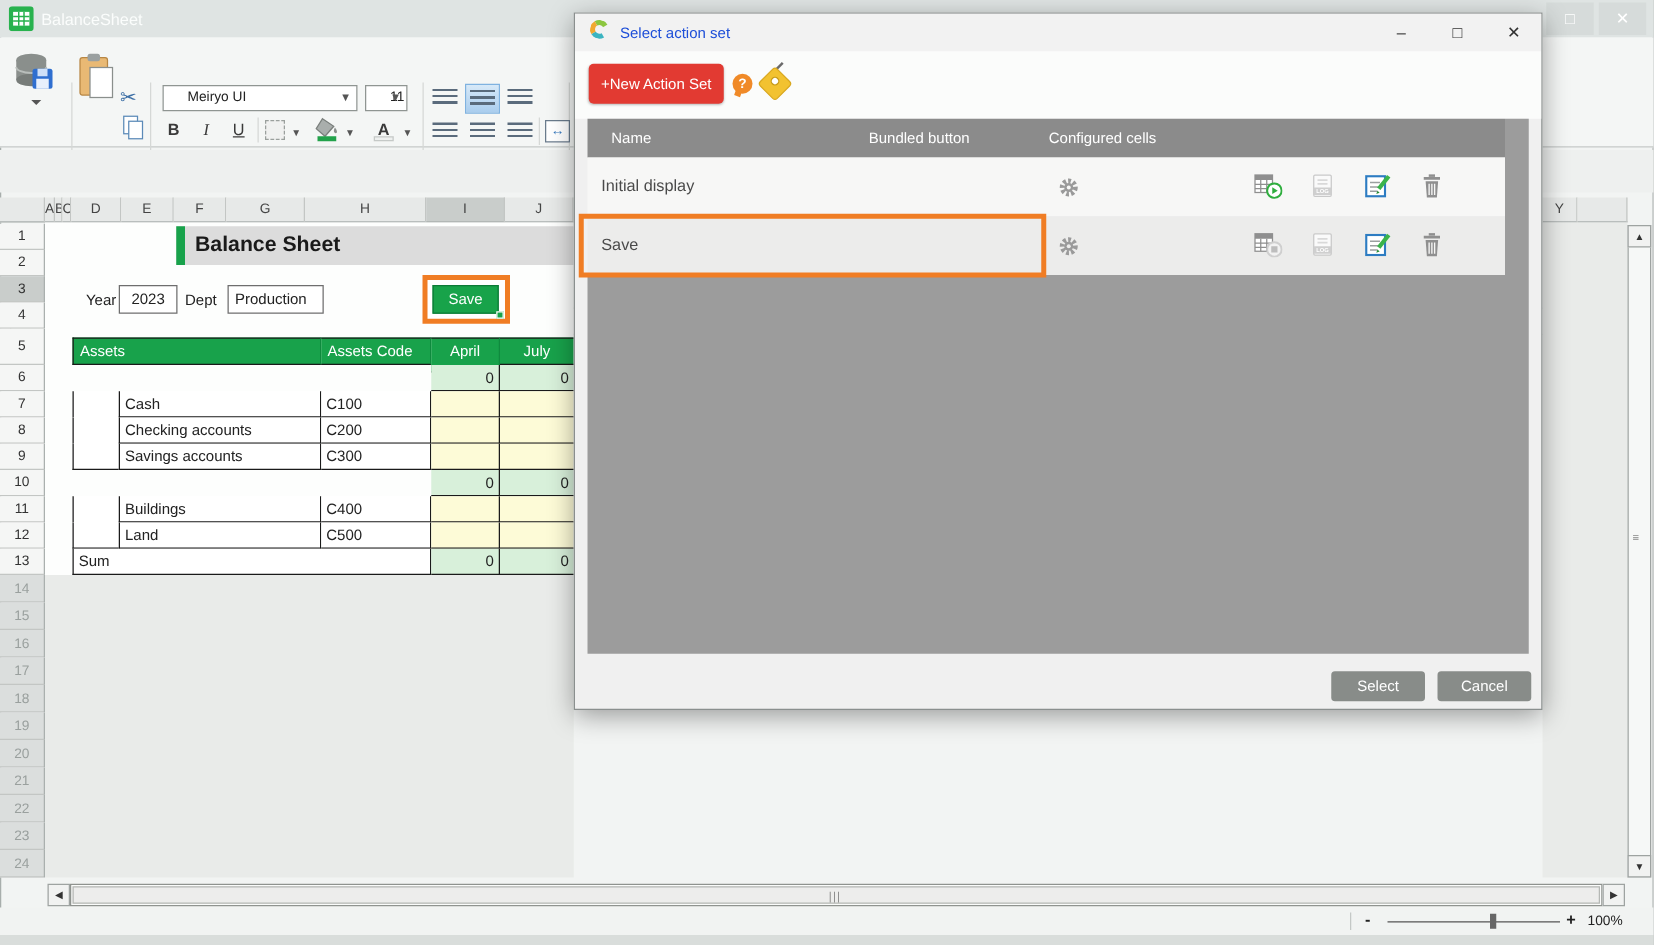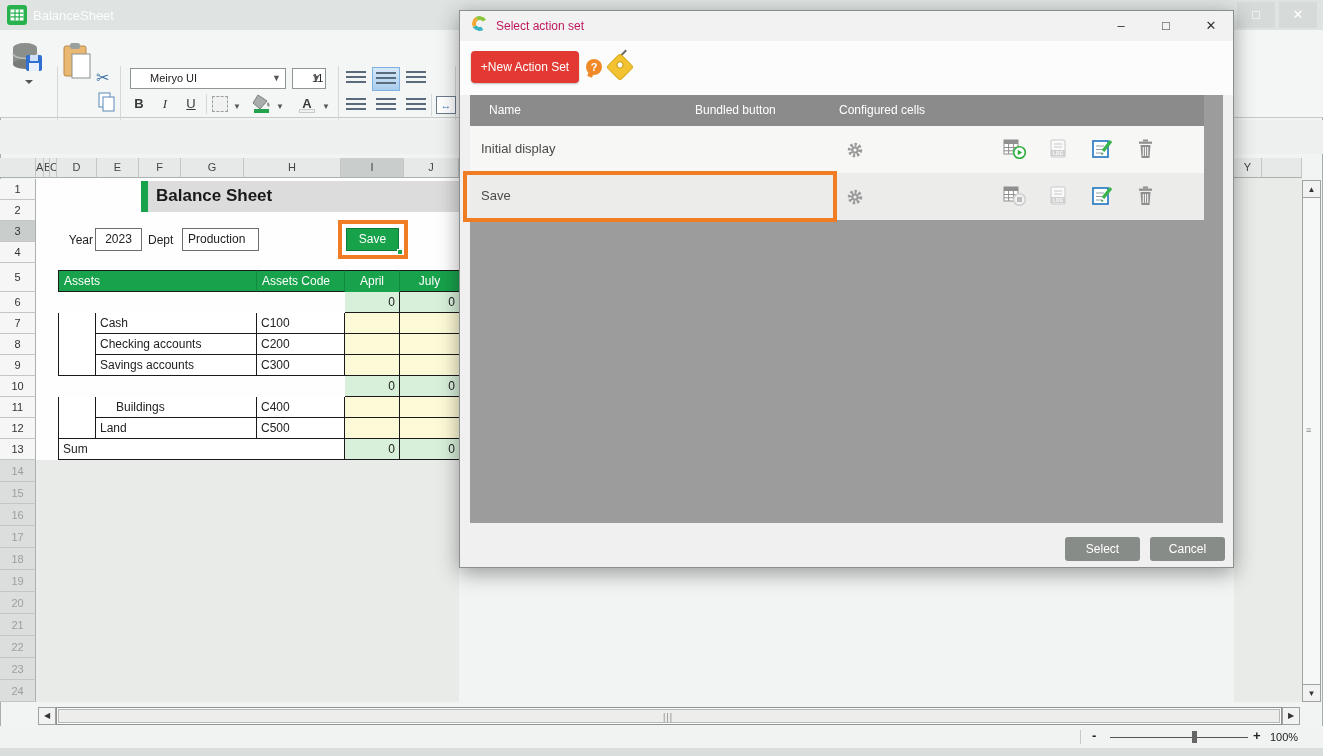--- a/index.html
+++ b/index.html
@@ -60,21 +60,21 @@
   .sbtn { background:#f1f2f1; border:1px solid #9ea3a1; text-align:center; color:#333; }
   .hscroll-track { left:56px; top:707px; width:1226px; height:18px; background:#fbfcfb; border:1px solid #8f938f; }
   .hthumb { left:58px; top:709px; width:1222px; height:14px; background:#ededec; border:1px solid #b5b8b5; }
   .grip { color:#888; font-size:9px; letter-spacing:1px; }
   .statusbar { left:0; top:726px; width:1323px; height:22px; background:#f1f3f2; }
   .botstrip { left:0; top:748px; width:1323px; height:8px; background:#d9dddb; }
 
   
   .dialog { left:459px; top:10px; width:775px; height:558px; background:#f0f0f0; border:1px solid #8a8f8e; box-shadow:0 5px 20px rgba(0,0,0,.38); }
   .dlg-titlebar { left:0; top:0; width:773px; height:30px; background:#f2f2f2; }
-  .dlg-title { left:36px; top:8px; font-size:12px; color:#be185d; }
+  .dlg-title { left:36px; top:8px; font-size:12px; color:#1d4ed8; }
   .dlg-winbtn { top:2px; width:32px; height:26px; text-align:center; line-height:26px; color:#333; font-size:13px; }
   .dlg-toolbar { left:0; top:30px; width:773px; height:54px; background:#fbfcfb; }
   .newbtn { left:11px; top:10px; width:108px; height:32px; background:#e23a32; border-radius:4px; color:#fff; font-size:12px; text-align:center; line-height:32px; box-shadow:0 1px 2px rgba(0,0,0,.25); }
   .helpbubble { left:126px; top:18px; width:16px; height:16px; background:#f08a28; border-radius:50%; color:#fff; font-weight:bold; font-size:11px; text-align:center; line-height:16px; }
   .helpbubble::after { content:""; position:absolute; left:2px; top:13px; width:5px; height:5px; background:#f08a28; transform:rotate(20deg); }
   .tagicon { left:150px; top:16px; width:20px; height:20px; background:#f2c230; border:1px solid #d9a81f; border-radius:3px; transform:rotate(45deg); }
   .tagicon::after { content:""; position:absolute; left:4px; top:4px; width:5px; height:5px; background:#fff; border-radius:50%; border:1px solid #c69a18; }
   .tagstem { left:162px; top:8px; width:2px; height:9px; background:#6a6a6a; transform:rotate(45deg); }
   .dlist-head { left:10px; top:84px; width:734px; height:31px; background:#8b8b8b; color:#fff; font-size:12px; }
   .drow { left:10px; width:734px; height:47px; font-size:13px; color:#4a4a4a; }
@@ -272,21 +272,21 @@
     <div class="tc bl bb" style="left:0;top:85px;width:37px;height:21px;background:#fff"></div>
     <div class="tc bl br bb" style="left:37px;top:85px;width:162px;height:21px;padding-left:4px;background:#fff">Savings accounts</div>
     <div class="tc br bb" style="left:199px;top:85px;width:88px;height:21px;padding-left:4px;background:#fff">C300</div>
     <div class="tc cy br bb" style="left:287px;top:85px;width:55px;height:21px"></div>
     <div class="tc cy bb" style="left:342px;top:85px;width:59px;height:21px"></div>
 
     <div class="tc cg br bb" style="left:287px;top:106px;width:55px;height:21px">0</div>
     <div class="tc cg bb" style="left:342px;top:106px;width:59px;height:21px">0</div>
 
     <div class="tc bl" style="left:0;top:127px;width:37px;height:21px;background:#fff"></div>
-    <div class="tc bl br bb" style="left:37px;top:127px;width:162px;height:21px;padding-left:20px;background:#fff">Buildings</div>
+    <div class="tc bl br bb" style="left:37px;top:127px;width:162px;height:21px;padding-left:4px;background:#fff">Buildings</div>
     <div class="tc br bb" style="left:199px;top:127px;width:88px;height:21px;padding-left:4px;background:#fff">C400</div>
     <div class="tc cy br bb" style="left:287px;top:127px;width:55px;height:21px"></div>
     <div class="tc cy bb" style="left:342px;top:127px;width:59px;height:21px"></div>
 
     <div class="tc bl bb" style="left:0;top:148px;width:37px;height:21px;background:#fff"></div>
     <div class="tc bl br bb" style="left:37px;top:148px;width:162px;height:21px;padding-left:4px;background:#fff">Land</div>
     <div class="tc br bb" style="left:199px;top:148px;width:88px;height:21px;padding-left:4px;background:#fff">C500</div>
     <div class="tc cy br bb" style="left:287px;top:148px;width:55px;height:21px"></div>
     <div class="tc cy bb" style="left:342px;top:148px;width:59px;height:21px"></div>
 

